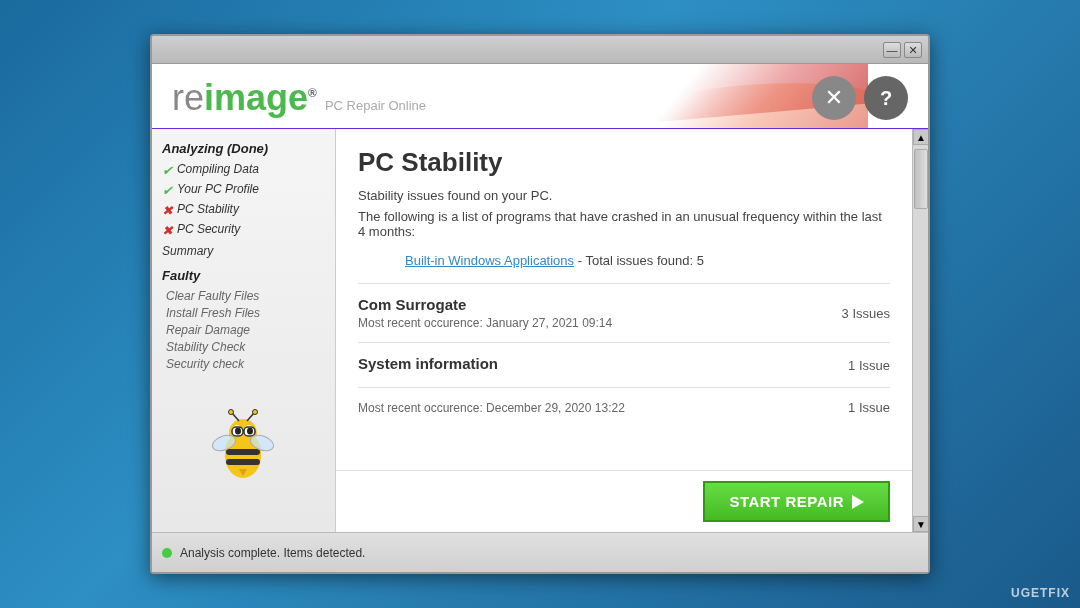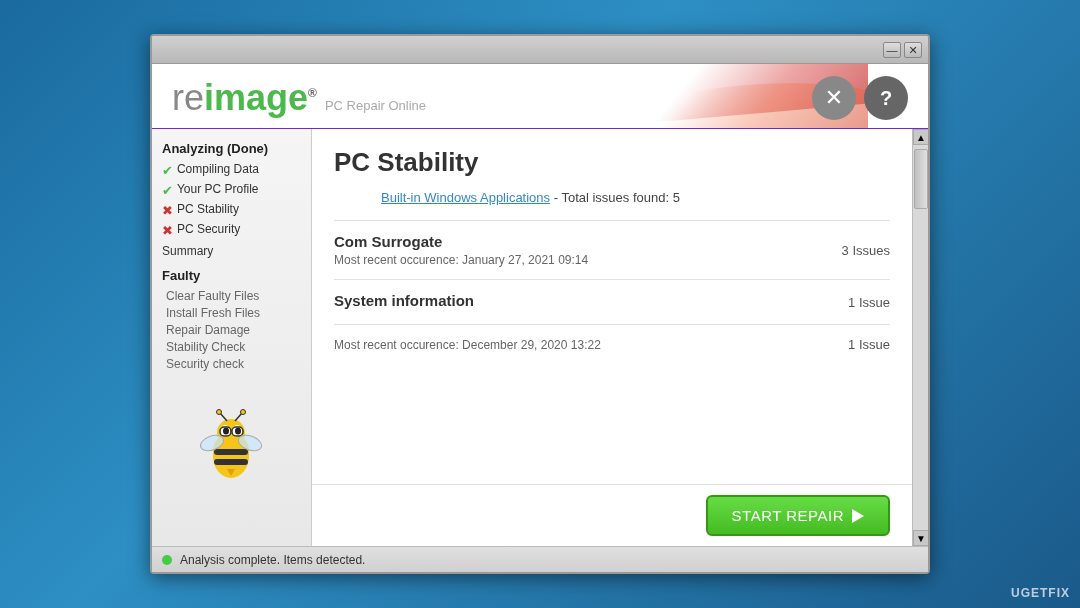--- a/index.html
+++ b/index.html
@@ -108,26 +108,27 @@
     }
     .icon-tools {
       background: #888;
       color: white;
     }
     .icon-help {
       background: #666;
       color: white;
     }
     .sidebar {
-      width: 160px;
+      width: 184px;
       background: linear-gradient(to bottom, #f5f5f5, #e8e8e8);
       border-right: 1px solid #ccc;
       padding: 12px 10px;
       overflow-y: auto;
       flex-shrink: 0;
+      font-style: italic;
     }
     .sidebar-section-title {
       font-size: 13px;
       font-weight: bold;
       color: #222;
       margin-bottom: 6px;
     }
     .sidebar-item {
       display: flex;
       align-items: flex-start;
@@ -253,41 +254,41 @@
     .start-repair-area {
       display: flex;
       justify-content: flex-end;
       padding: 10px 22px 10px 0;
       border-top: 1px solid #e0e0e0;
       background: white;
     }
     .start-repair-btn {
       background: linear-gradient(to bottom, #66dd44, #44bb22);
       border: 2px solid #339911;
-      border-radius: 6px;
+      border-radius: 0;
       color: white;
       font-size: 15px;
-      font-weight: normal;
+      font-weight: bold;
       padding: 10px 24px;
       cursor: pointer;
       display: flex;
       align-items: center;
       gap: 8px;
       text-transform: uppercase;
       letter-spacing: 0.5px;
     }
     .play-triangle {
       width: 0;
       height: 0;
       border-top: 7px solid transparent;
       border-bottom: 7px solid transparent;
       border-left: 12px solid white;
     }
     .status-bar {
-      height: 26px;
+      height: 40px;
       background: linear-gradient(to bottom, #e0e0e0, #d0d0d0);
       border-top: 1px solid #bbb;
       display: flex;
       align-items: center;
       padding: 0 10px;
       font-size: 12px;
       color: #333;
     }
     .status-dot {
       width: 10px;
@@ -412,20 +413,22 @@
           <ellipse cx="56" cy="42" rx="12" ry="7" fill="rgba(200,230,255,0.7)" stroke="#aaa" stroke-width="1" transform="rotate(20 56 42)"></ellipse>
 
           <polygon points="37,75 33,68 41,68" fill="#e0a010"></polygon>
         </svg>
       </div>
     </div>
 
     <div class="content-wrapper">
       <div class="main-content">
         <div class="page-title">PC Stability</div>
+        <div class="stability-desc">Stability issues found on your PC.</div>
+        <div class="stability-desc2">The following is a list of programs that have crashed in an unusual frequency within the last 4 months:</div>
 
         <div class="issues-header">
           <span class="issues-link">Built-in Windows Applications</span><span class="issues-count"> - Total issues found: 5</span>
         </div>
 
         <div class="issue-item">
           <div>
             <div class="issue-name">Com Surrogate</div>
             <div class="issue-date">Most recent occurence: January 27, 2021 09:14</div>
           </div>

